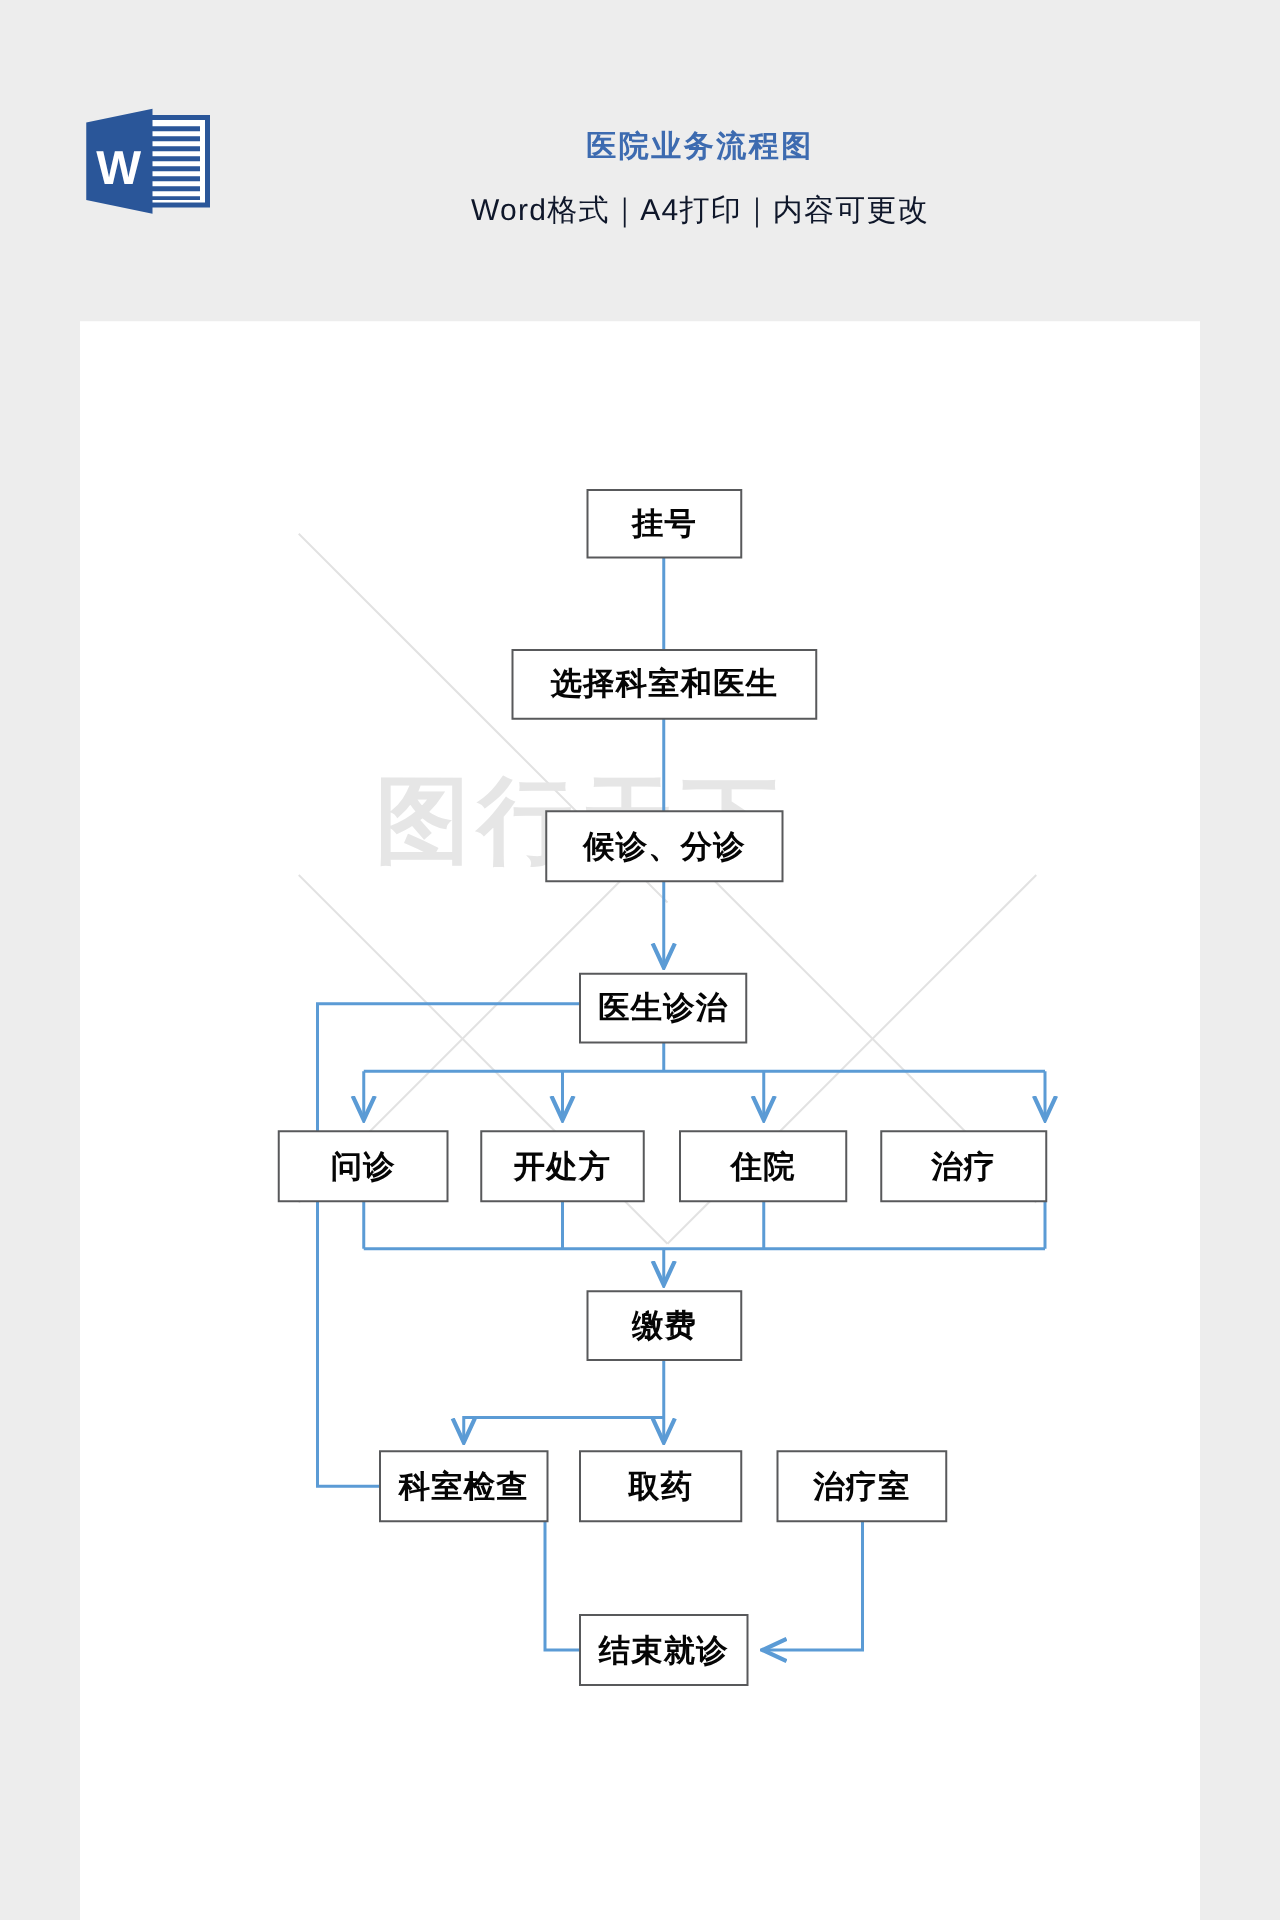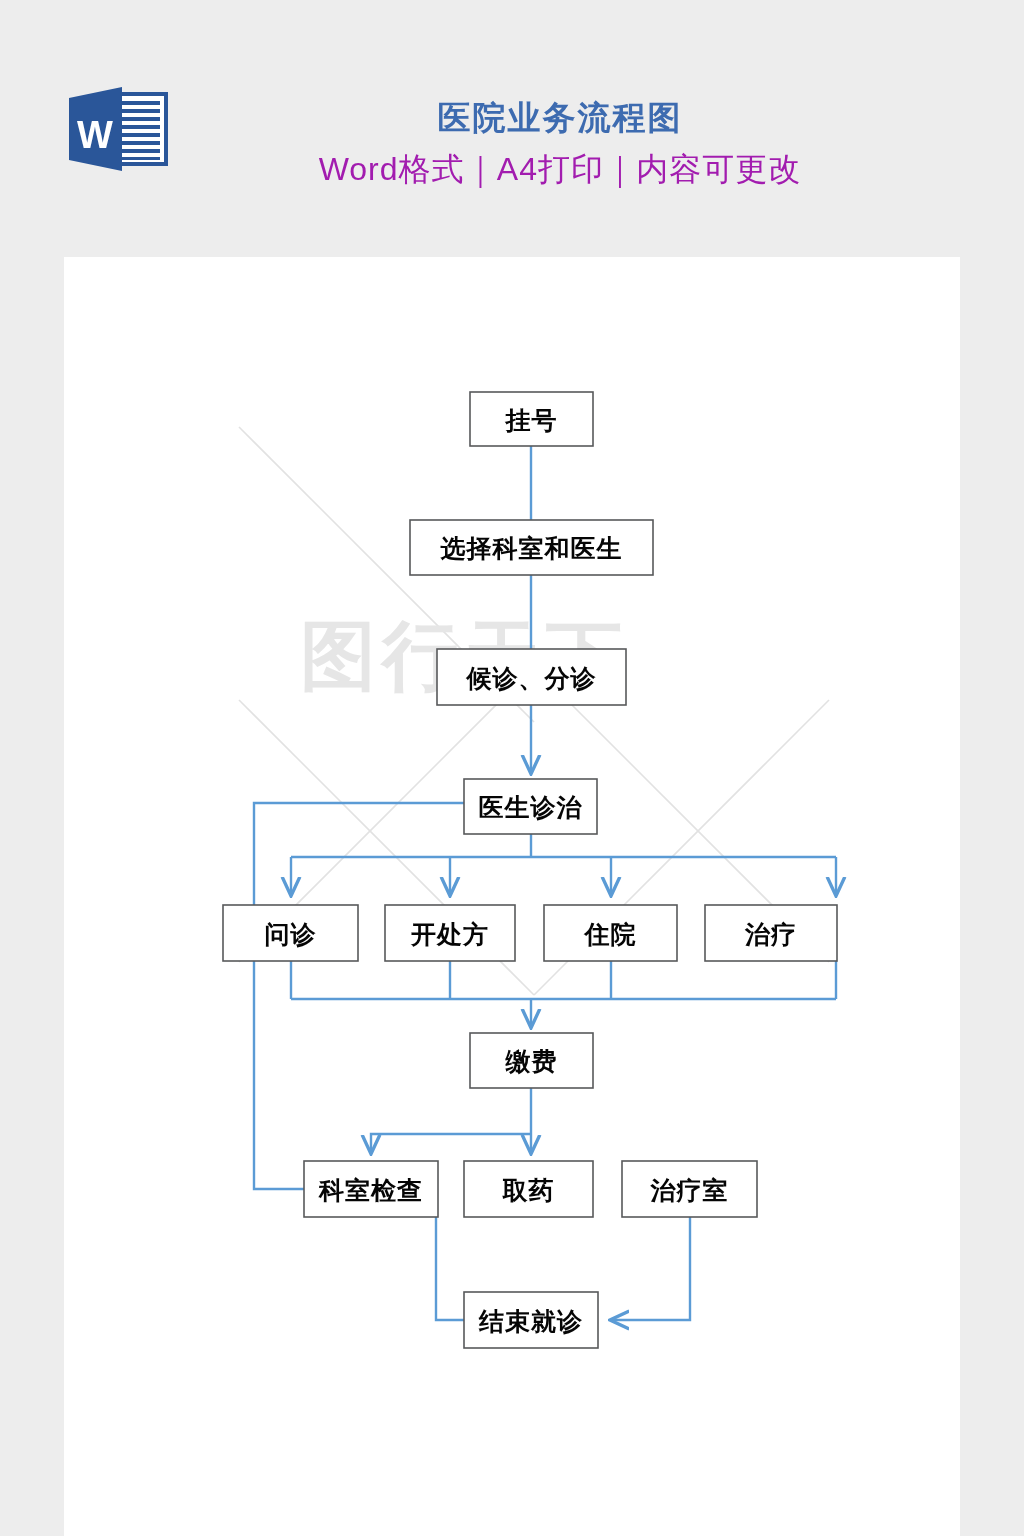--- a/index.html
+++ b/index.html
@@ -31,30 +31,30 @@
     height: 88px;
   }
   #title-block {
     position: absolute;
     left: 240px;
     top: 96px;
     width: 640px;
     text-align: center;
   }
   #page-title {
-    font-size: 33px;
+    font-size: 24px;
     font-weight: bold;
     color: #3d6bb0;
     letter-spacing: 2px;
     line-height: 44px;
     margin: 0;
   }
   #page-subtitle {
-    font-size: 32px;
-    color: #a21caf;
+    font-size: 24px;
+    color: #0f172a;
     line-height: 38px;
     margin: 10px 0 0 0;
     letter-spacing: 1px;
   }
 
   
   #page-sheet {
     position: absolute;
     left: 64px;
     top: 257px;

